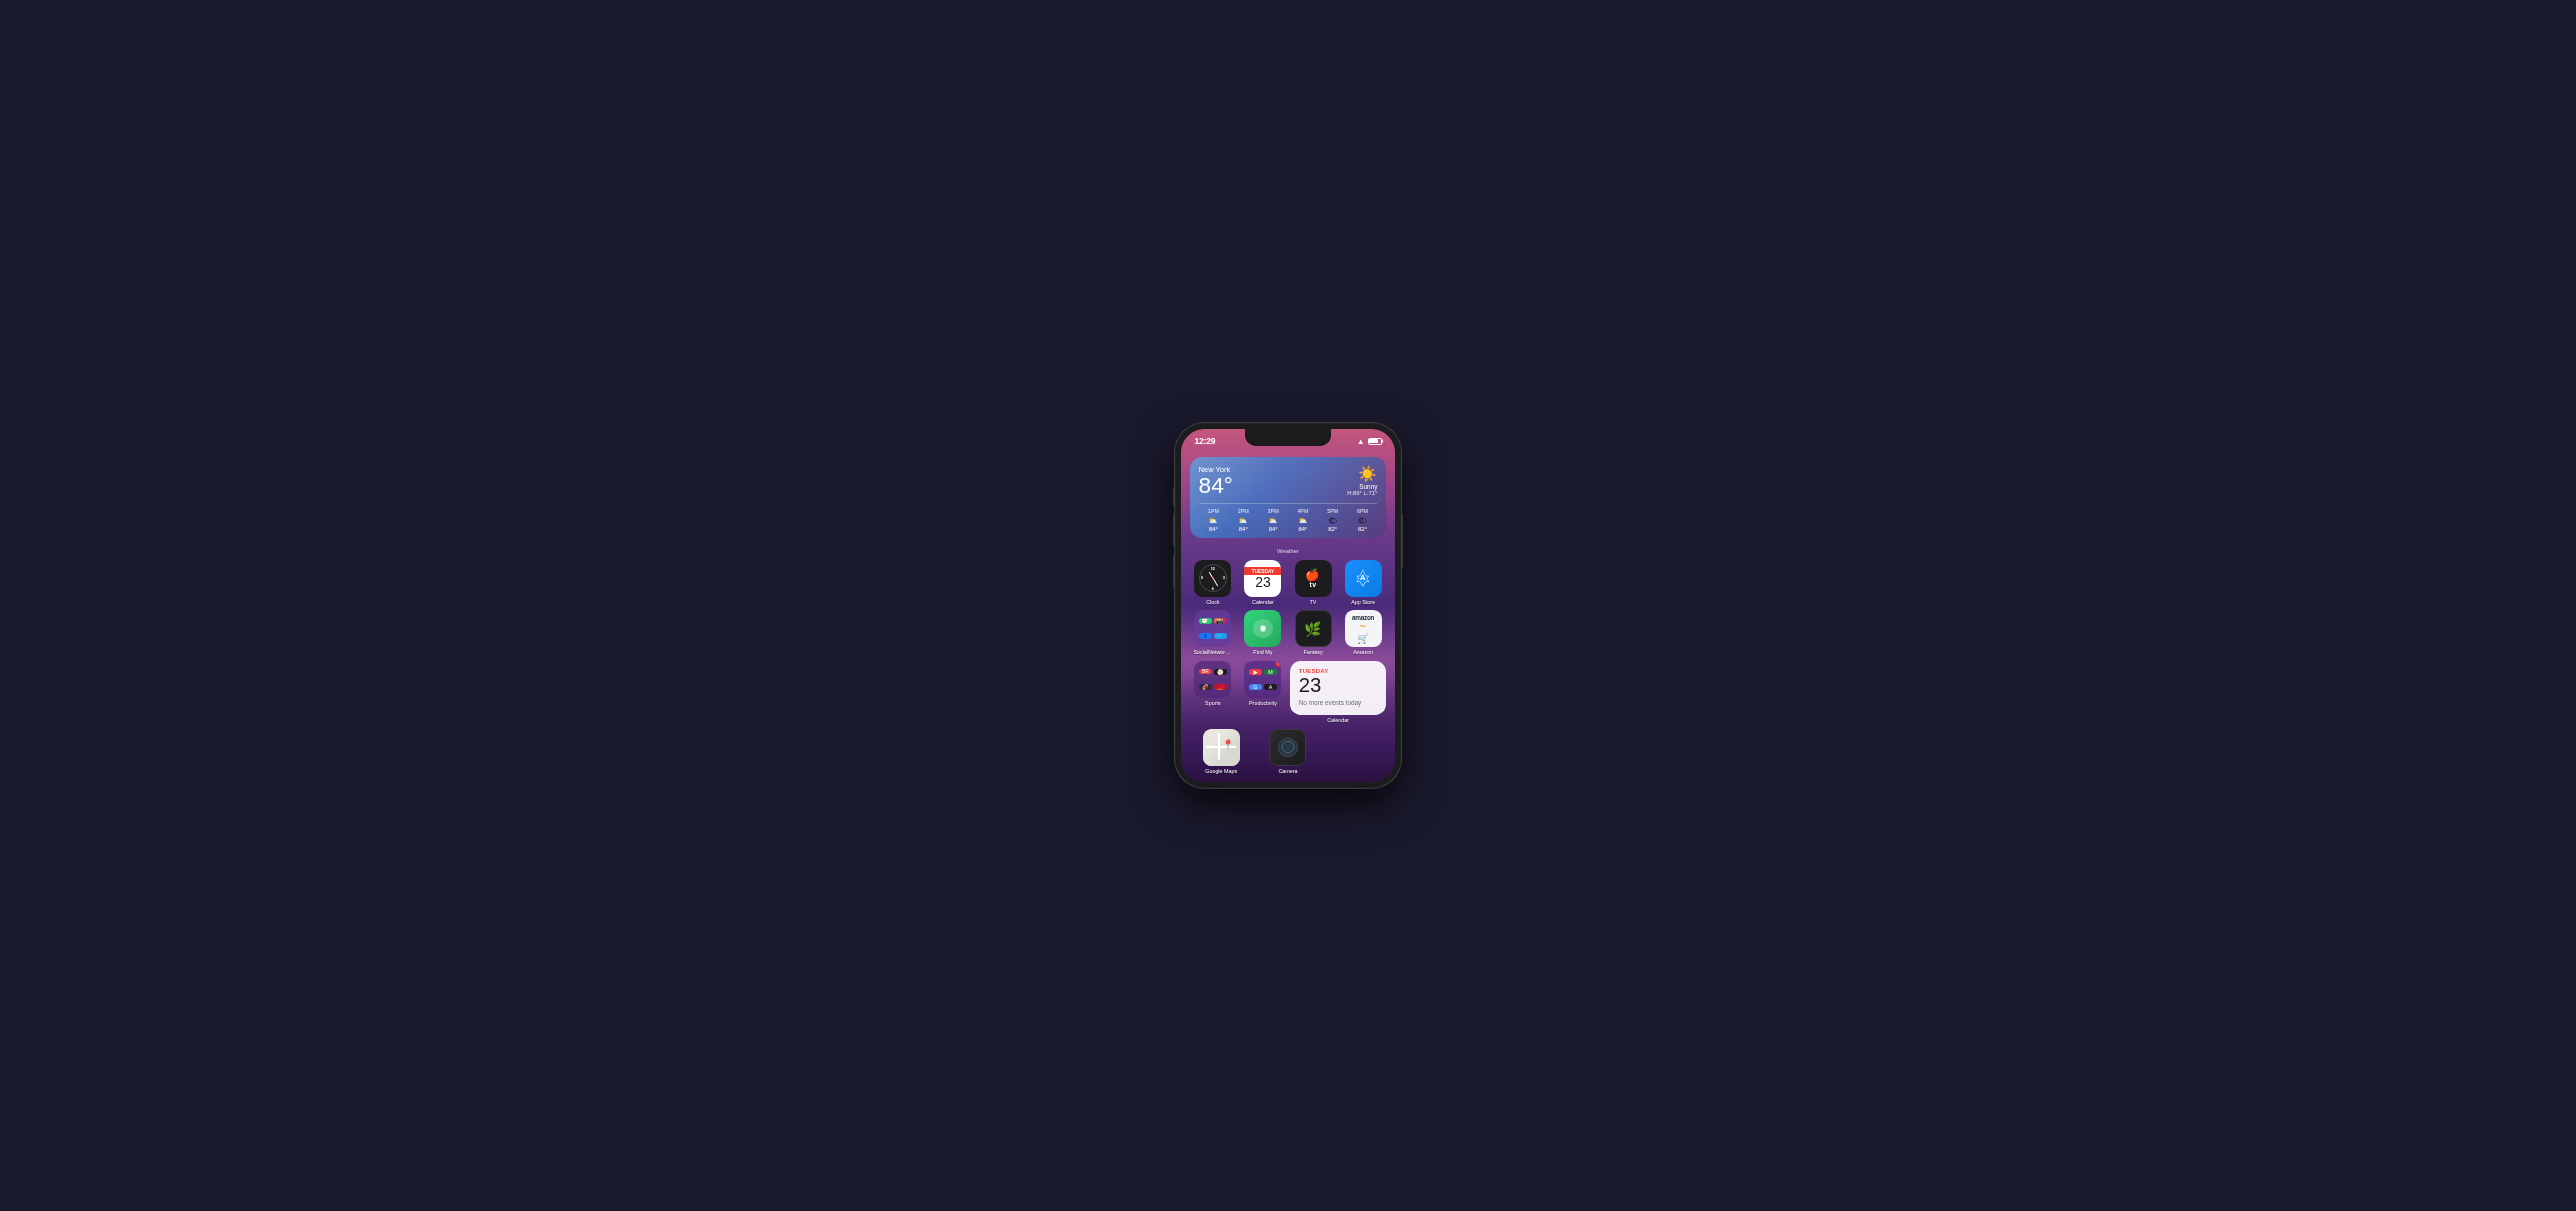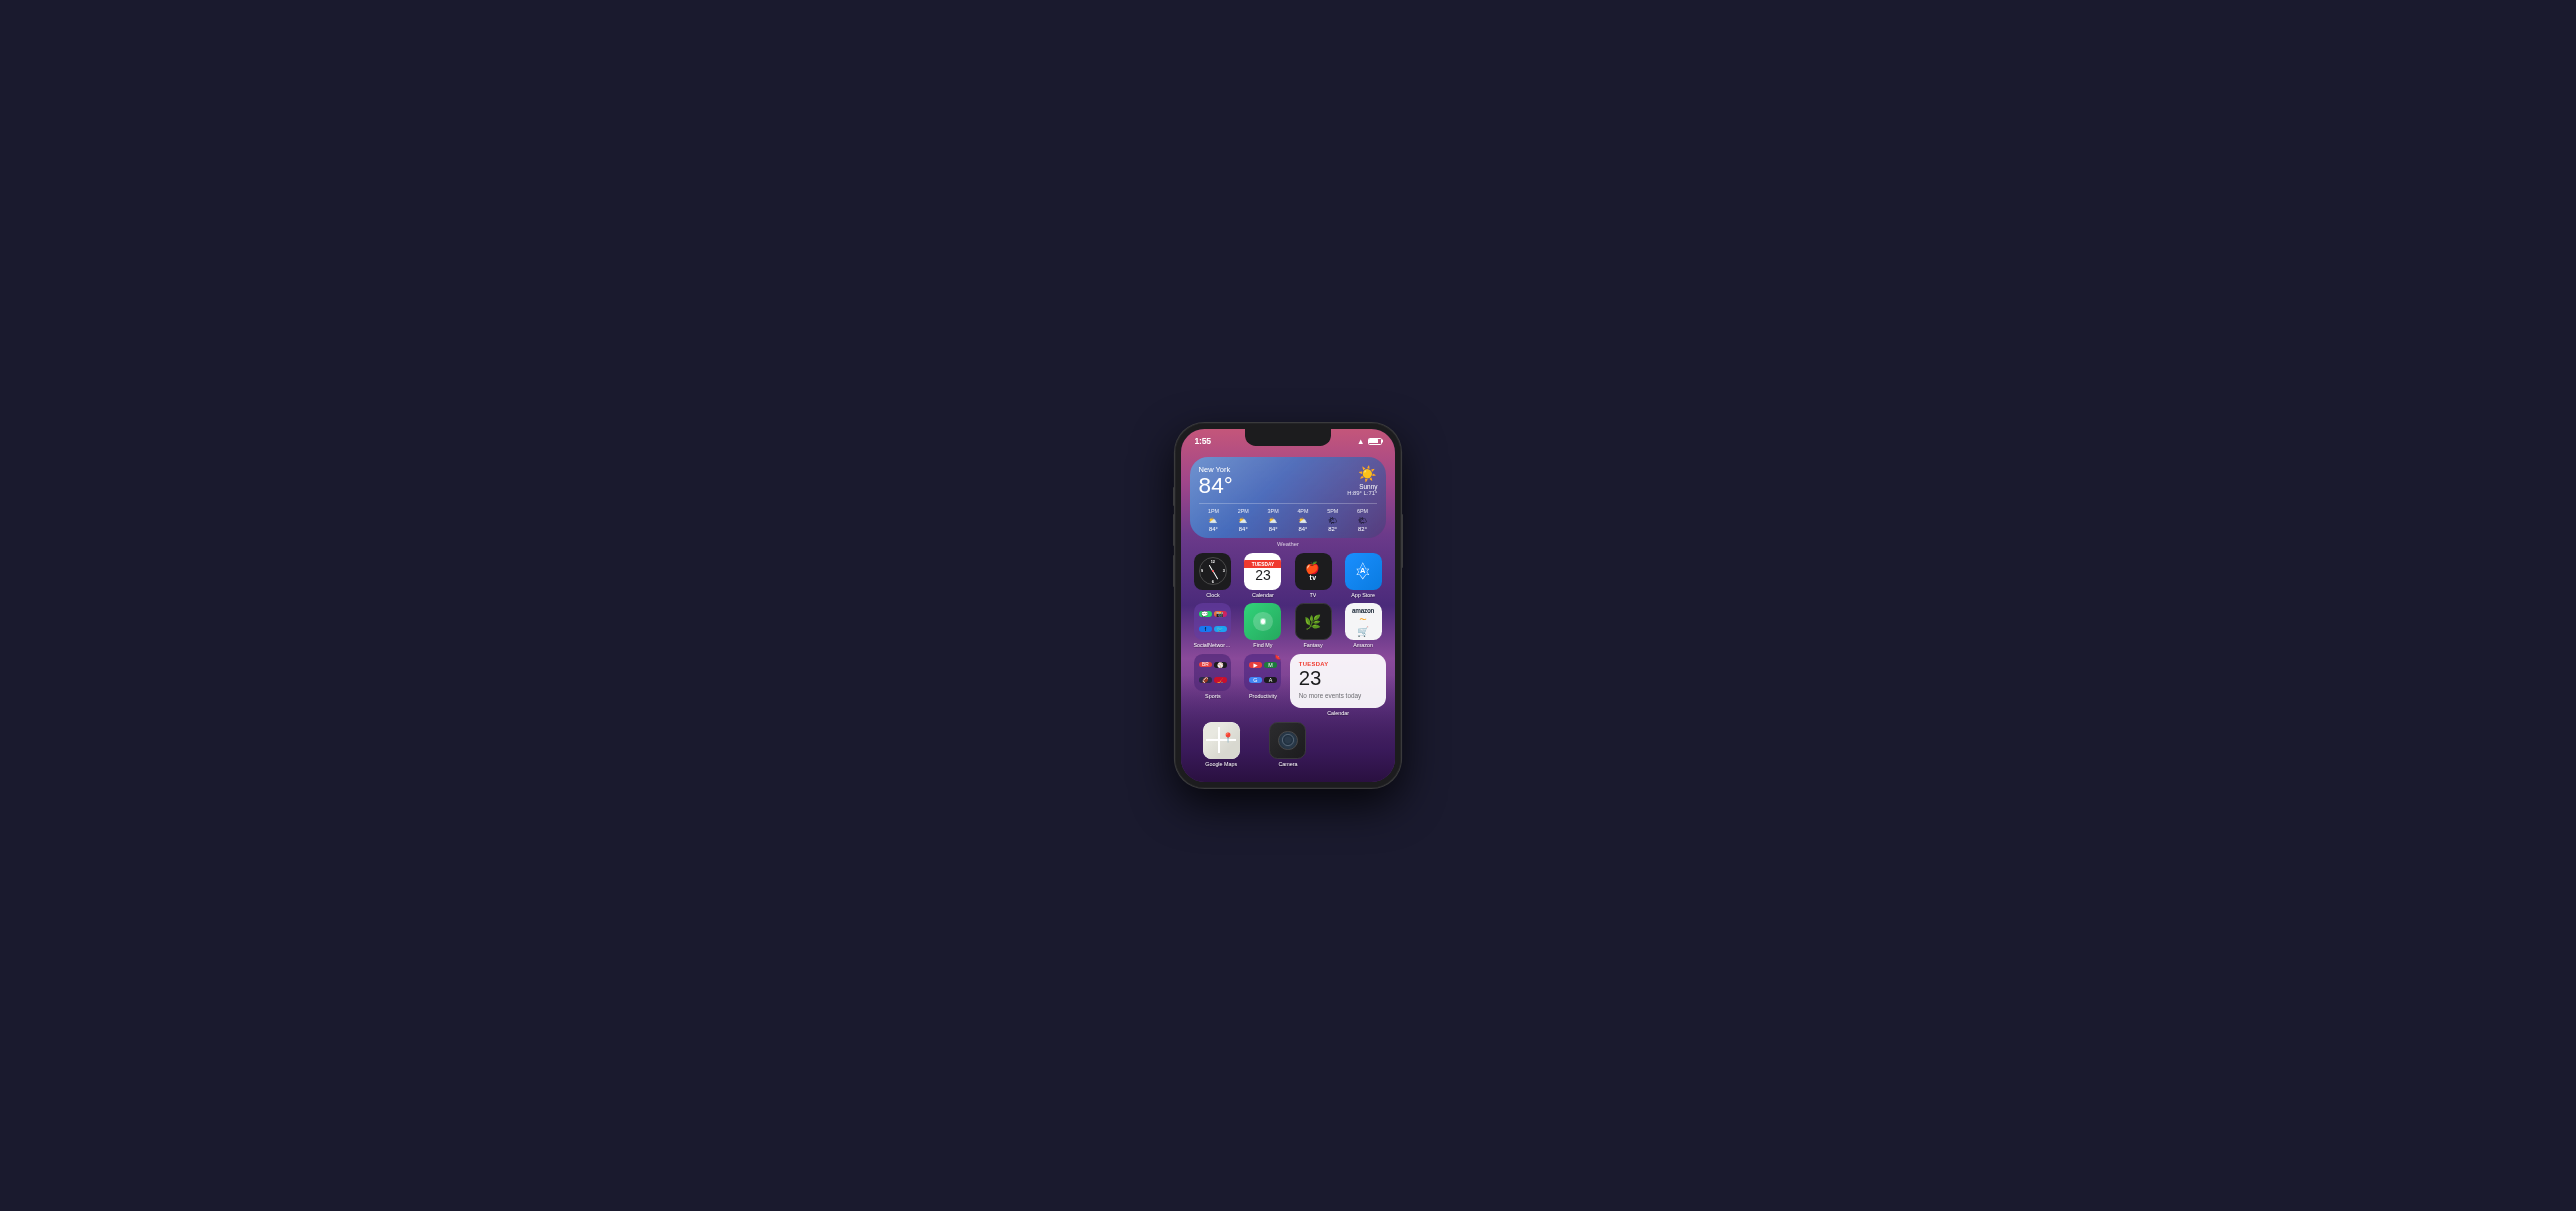--- a/index.html
+++ b/index.html
@@ -151,23 +151,23 @@
       left: 0;
       right: 0;
       bottom: 0;
       padding: 4.3px 8.6px 8.6px;
       overflow: hidden;
     }
 
     
     .weather-widget {
       background: linear-gradient(135deg, rgba(100,160,220,0.85) 0%, rgba(60,120,200,0.8) 40%, rgba(80,60,120,0.75) 100%);
-      border-radius: 18px;
+      border-radius: 12px;
       padding: 7.5px 8.6px 6.4px;
-      margin-bottom: 3px;
+      margin-bottom: 10px;
       backdrop-filter: blur(5.4px);
       -webkit-backdrop-filter: blur(5.4px);
     }
 
     .weather-top {
       display: flex;
       justify-content: space-between;
       align-items: flex-start;
     }
 
@@ -682,21 +682,21 @@
     <div class="side-button-left3"></div>
     <div class="side-button-right"></div>
 
     <div class="phone-screen">
 
       <div class="wallpaper"></div>
 
       <div class="notch"></div>
 
       <div class="status-bar">
-        <span class="status-time">1:55</span>
+        <span class="status-time">12:29</span>
         <div class="status-icons">
           <span class="wifi-icon">▲</span>
           <div class="battery-icon">
             <div class="battery-fill"></div>
           </div>
         </div>
       </div>
 
       <div class="content">
 

